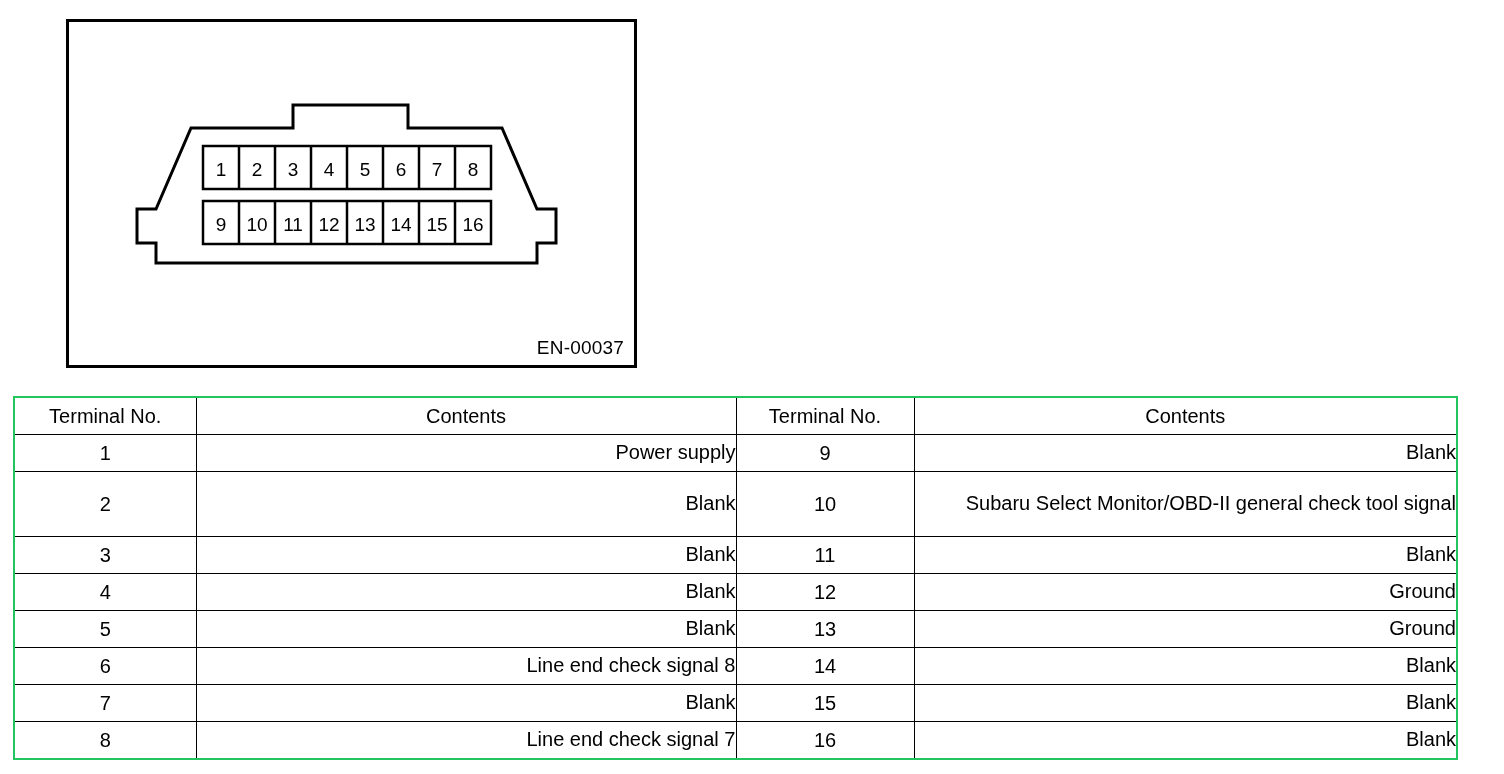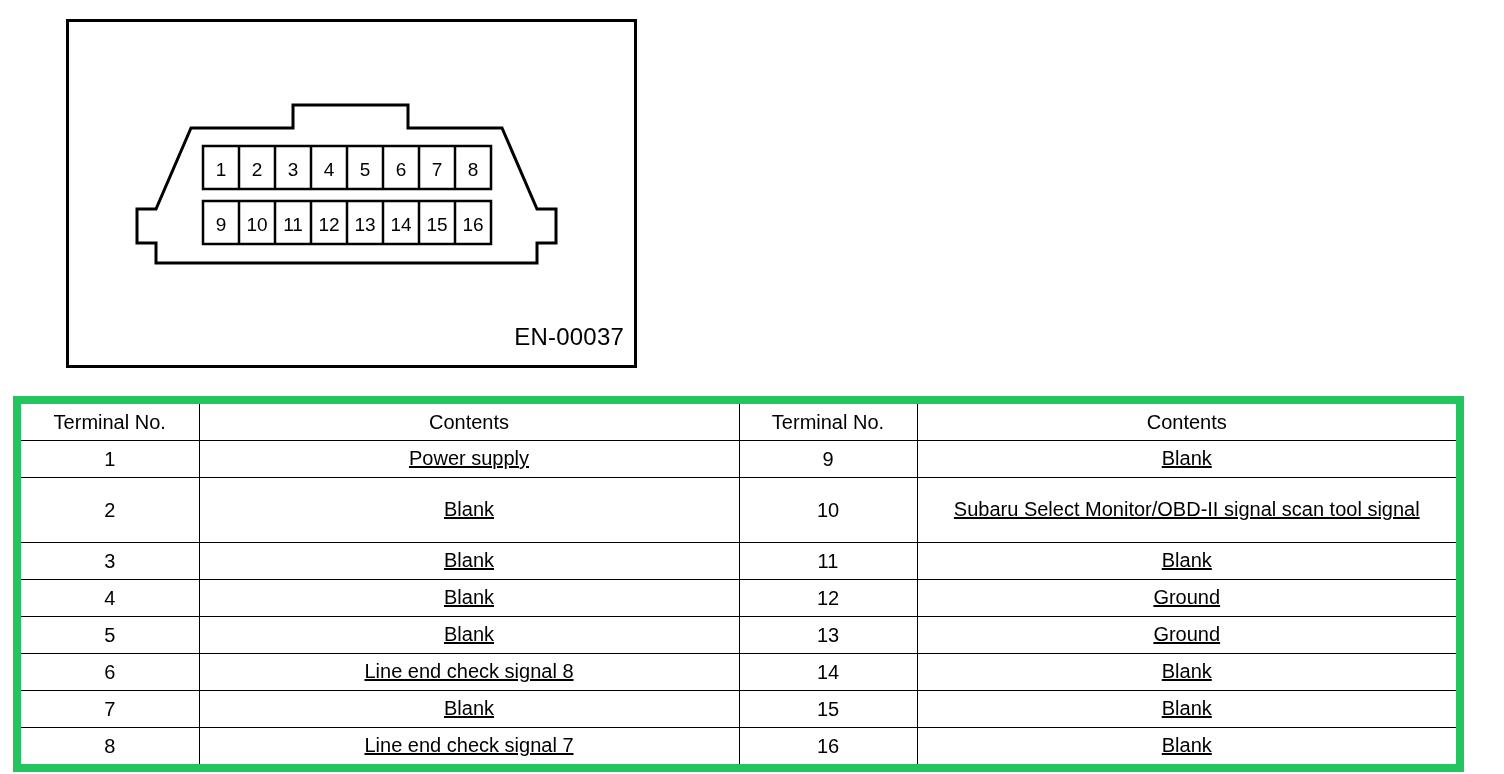--- a/index.html
+++ b/index.html
@@ -31,22 +31,22 @@
 
   #connector-svg {
     position: absolute;
     left: 0;
     top: 0;
   }
 
   #figure-code {
     position: absolute;
     right: 10px;
-    bottom: 14px;
-    font-size: 24px;
+    bottom: 6px;
+    font-size: 19px;
     letter-spacing: 0.2px;
     white-space: nowrap;
   }
 
   
   .pin-label {
     position: absolute;
     font-size: 19px;
     line-height: 1;
     text-align: center;
@@ -70,35 +70,34 @@
 
   #pin-table th,
   #pin-table td {
     border: 1px solid #000;
     font-size: 20px;
     font-weight: normal;
     padding: 0;
     vertical-align: middle;
   }
   #pin-table {
-    border: 8px solid #22c55e;
+    border: 2px solid #22c55e;
     padding-left: 28px;
   }
   .th-cell {
     text-align: center;
     height: 36px;
   }
   .num-cell {
     text-align: center;
   }
   .txt-cell {
-    text-align: center;
+    text-align: right;
     padding-left: 8px;
     line-height: 1.28;
-    text-decoration: underline;
   }
   tr.r-normal td { height: 36px; }
   tr.r-tall td { height: 64px; }
 </style>
 </head>
 <body>
 
 <div id="figure-panel">
 
   <svg id="connector-svg" width="565" height="343" viewBox="0 0 565 343">
@@ -184,21 +183,21 @@
       <tr class="r-normal">
         <td class="num-cell">1</td>
         <td class="txt-cell">Power supply</td>
         <td class="num-cell">9</td>
         <td class="txt-cell">Blank</td>
       </tr>
       <tr class="r-tall">
         <td class="num-cell">2</td>
         <td class="txt-cell">Blank</td>
         <td class="num-cell">10</td>
-        <td class="txt-cell">Subaru Select Monitor/OBD-II signal scan tool signal</td>
+        <td class="txt-cell">Subaru Select Monitor/OBD-II general check tool signal</td>
       </tr>
       <tr class="r-normal">
         <td class="num-cell">3</td>
         <td class="txt-cell">Blank</td>
         <td class="num-cell">11</td>
         <td class="txt-cell">Blank</td>
       </tr>
       <tr class="r-normal">
         <td class="num-cell">4</td>
         <td class="txt-cell">Blank</td>

